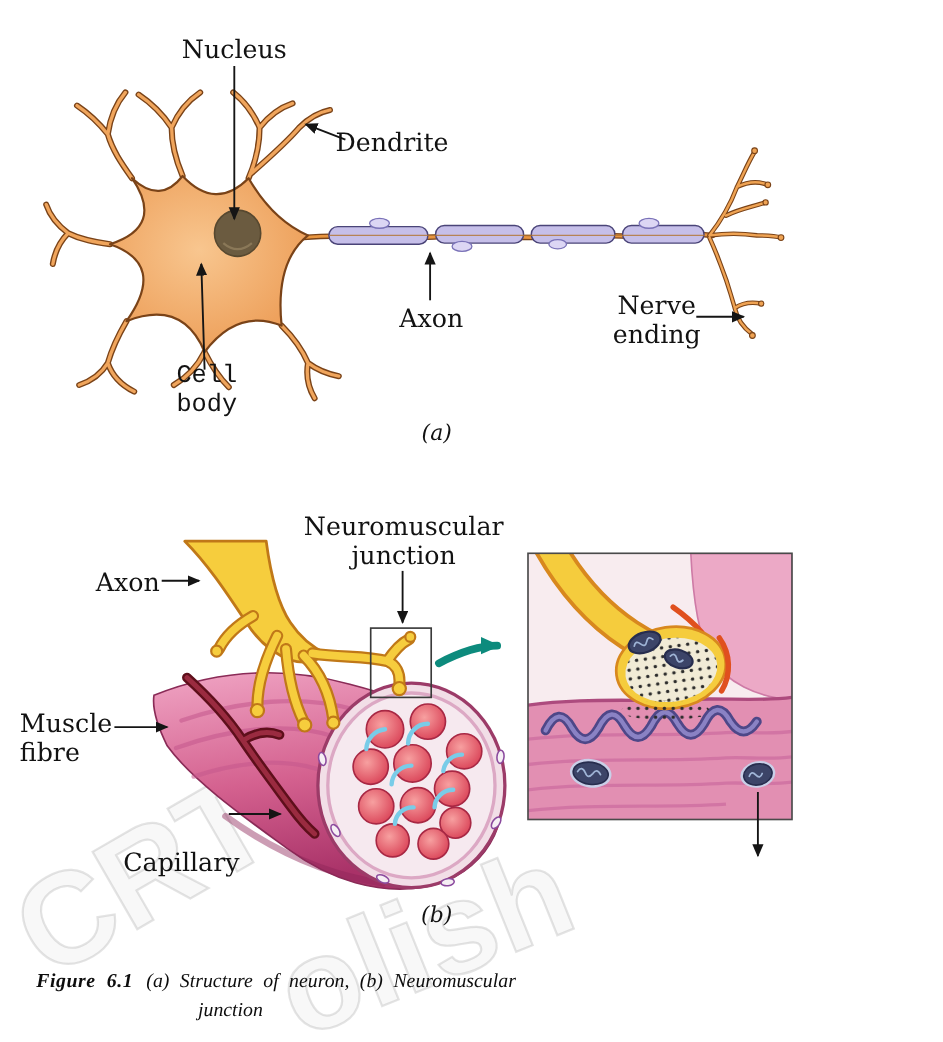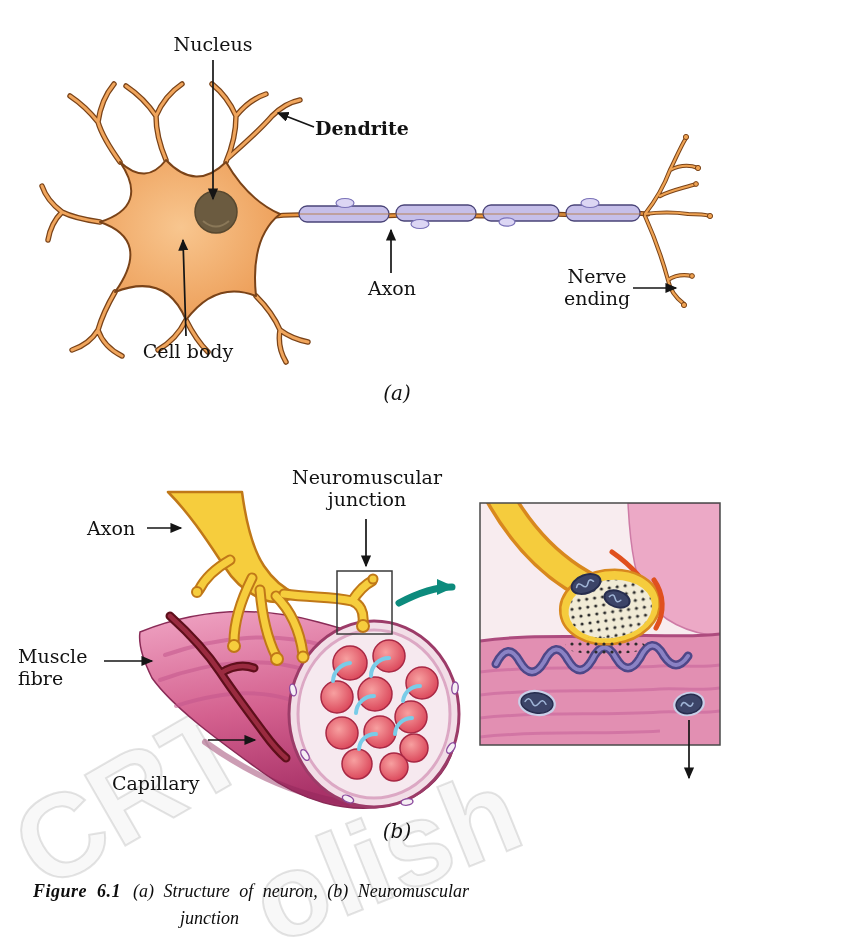--- a/index.html
+++ b/index.html
@@ -1,19 +1,19 @@
 <!DOCTYPE html>
 <html><head>
 <meta charset="utf-8">
 <style>
   html,body{margin:0;padding:0;background:#fff;}
   .canvas{position:relative;width:857px;height:947px;background:#ffffff;overflow:hidden;
           font-family:"DejaVu Serif",serif;}
   svg.art{position:absolute;left:0;top:0;z-index:1;}
-  .lbl{position:absolute;z-index:2;font-size:19px;line-height:1.18;color:#121212;white-space:pre-line;}
+  .lbl{position:absolute;z-index:2;font-size:23px;line-height:1.18;color:#121212;white-space:pre-line;}
   .center{text-align:center;}
   .tag{position:absolute;z-index:2;font-style:italic;font-size:20px;color:#121212;}
   .caption{position:absolute;z-index:2;left:33px;top:878px;width:800px;
            font-family:"Liberation Serif",serif;font-style:italic;font-size:18px;
            color:#0d0d0d;line-height:1.5;}
   .caption .cap-label{font-weight:700;margin-right:12px;letter-spacing:.5px;}
   .caption .l1{word-spacing:5px;}
   .caption .line2{margin-left:147px;word-spacing:5px;}
   .wm{position:absolute;z-index:0;font-family:"Liberation Sans",sans-serif;font-weight:700;
       font-size:118px;color:rgba(150,150,150,0.07);-webkit-text-stroke:2px rgba(130,130,130,0.22);
@@ -250,25 +250,25 @@
       <path d="M186,336 L183,240" marker-end="url(#ah)"></path>
       <path d="M366,519 L366,566" marker-end="url(#ah)"></path>
       <path d="M147,528 L181,528" marker-end="url(#ah)"></path>
       <path d="M104,661 L152,661" marker-end="url(#ah)"></path>
       <path d="M208,740 L255,740" marker-end="url(#ah)"></path>
       <path d="M689,720 L689,778" marker-end="url(#ah)"></path>
     </g>
   </svg>
 
   <div class="lbl center" style="left:161px;top:33px;width:104px;">Nucleus</div>
-  <div class="lbl" style="left:315px;top:117px;width:110px;font-weight:bold;">Dendrite</div>
+  <div class="lbl" style="left:305px;top:117px;width:110px;">Dendrite</div>
   <div class="lbl center" style="left:361px;top:277px;width:62px;">Axon</div>
   <div class="lbl center" style="left:555px;top:265px;width:84px;">Nerve
 ending</div>
-  <div class="lbl center" style="left:135px;top:340px;width:106px;">Cell body</div>
+  <div class="lbl center" style="left:135px;top:328px;width:106px;font-family:Liberation Mono, monospace;">Cell body</div>
   <div class="tag" style="left:373px;top:381px;width:48px;text-align:center;">(a)</div>
 
   <div class="lbl center" style="left:271px;top:466px;width:192px;">Neuromuscular
 junction</div>
   <div class="lbl" style="left:87px;top:517px;width:60px;">Axon</div>
   <div class="lbl" style="left:18px;top:645px;width:90px;">Muscle
 fibre</div>
   <div class="lbl" style="left:112px;top:772px;width:95px;">Capillary</div>
   <div class="tag" style="left:373px;top:819px;width:48px;text-align:center;">(b)</div>
 

